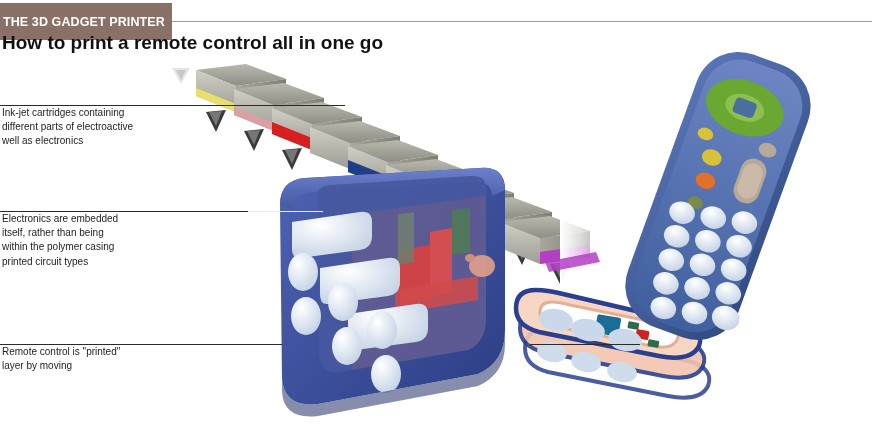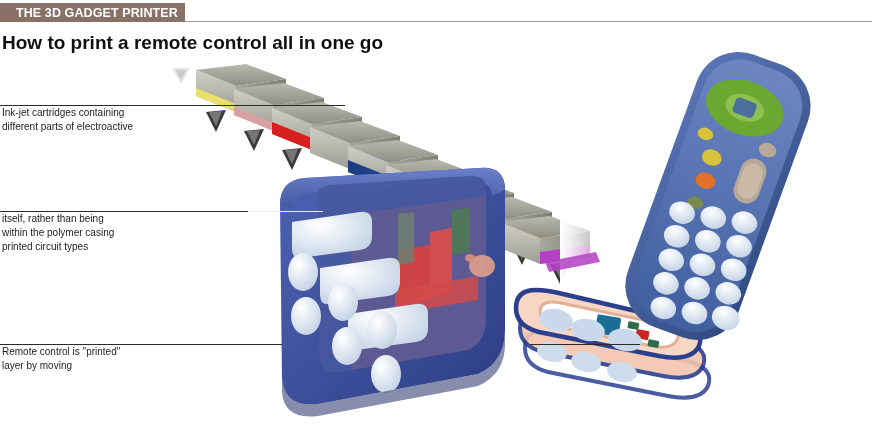--- a/index.html
+++ b/index.html
@@ -10,24 +10,24 @@
     font-family:"Liberation Sans", sans-serif;
     color:#1a1a1a;
     overflow:hidden;
     position:relative;
   }
   #stage{position:relative;width:872px;height:426px;overflow:hidden;}
 
   
   .header-bar{
     position:absolute;left:0;top:3px;
-    height:19px;min-width:152px;
+    height:37px;min-width:152px;
     background:#8a7168;
     display:flex;align-items:center;
-    padding:0 7px 0 16px;
+    padding:0 7px 0 3px;
     box-sizing:border-box;
     z-index:40;
   }
   .header-bar .title{
     color:#ffffff;font-weight:bold;font-size:12.5px;
     letter-spacing:.1px;white-space:nowrap;
   }
   .header-rule{
     position:absolute;left:155px;top:21px;width:717px;height:1px;
     background:#9a9a9a;z-index:39;
@@ -328,23 +328,25 @@
 
   <div class="lead" id="lead1"></div>
   <div class="lead" id="lead2"></div>
   <div class="lead white" id="lead2b"></div>
   <div class="lead" id="lead3"></div>
   <div class="lead" id="lead3b"></div>
 
   <div class="caption" id="cap1">
     <span class="ln">Ink-jet cartridges containing</span>
     <span class="ln">different parts of electroactive</span>
+    <span class="ln">well as electronics</span>
   </div>
 
   <div class="caption" id="cap2">
+    <span class="ln">Electronics are embedded</span>
     <span class="ln">itself, rather than being</span>
     <span class="ln">within the polymer casing</span>
     <span class="ln">printed circuit types</span>
   </div>
 
   <div class="caption" id="cap3">
     <span class="ln">Remote control is "printed"</span>
     <span class="ln">layer by moving</span>
   </div>
 

